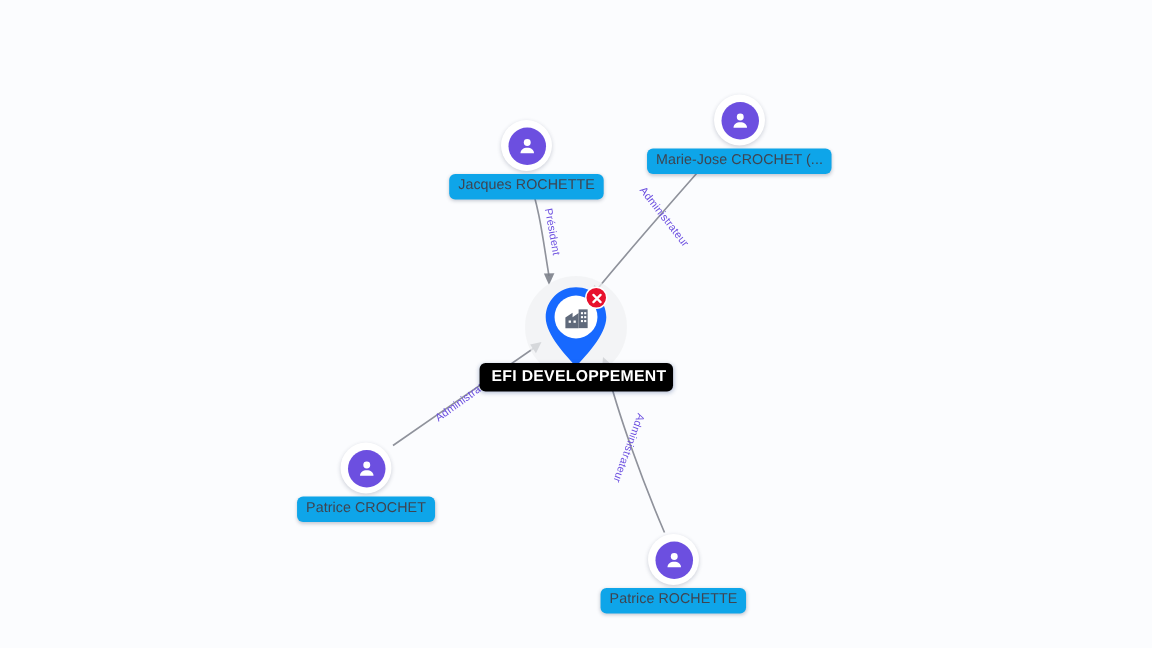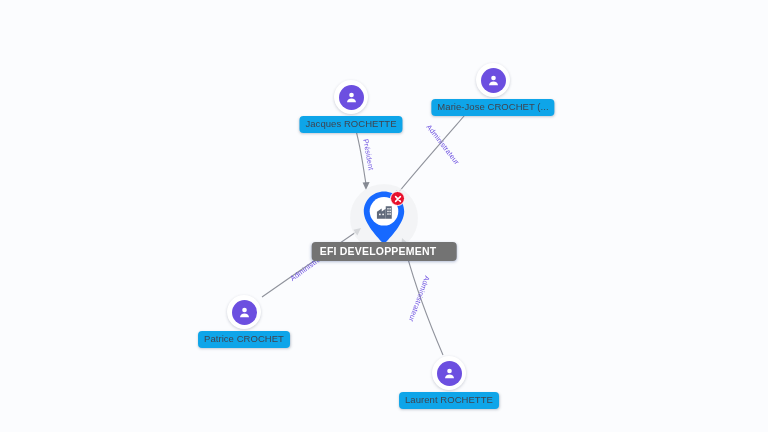--- a/index.html
+++ b/index.html
@@ -133,26 +133,26 @@
     box-sizing: border-box;
     display: flex;
     align-items: center;
     justify-content: center;
   }
   .company-label {
     position: absolute;
     top: 26px;
     left: 50%;
     transform: translateX(-50%);
-    background: #737373;
+    background: #000000;
     color: #ffffff;
     font-weight: bold;
     font-size: 10.5px;
     border-radius: 4px;
-    padding: 3px 20px 4px 8px;
+    padding: 3px 4px 4px 8px;
     white-space: nowrap;
     letter-spacing: 0.2px;
     box-shadow: 0 1px 3px rgba(20,50,120,0.3);
     line-height: 12px;
   }
 </style>
 </head>
 <body>
 
 <div id="graph-canvas">
@@ -222,21 +222,21 @@
 
   <div class="person-node" style="left:449px; top:373px;">
     <div class="avatar-wrap">
       <div class="avatar-circle">
         <svg width="15" height="15" viewBox="0 0 24 24" aria-hidden="true">
           <circle cx="12" cy="8" r="3.7" fill="#ffffff"></circle>
           <path d="M4.8 19.5c0-3.9 3.2-6 7.2-6s7.2 2.1 7.2 6z" fill="#ffffff"></path>
         </svg>
       </div>
     </div>
-    <div class="person-label">Laurent ROCHETTE</div>
+    <div class="person-label">Patrice ROCHETTE</div>
   </div>
 
   <div id="company-node" style="left:384px; top:216px;">
 
     <div class="company-halo"></div>
 
     <svg class="pin-shape" viewBox="0 0 44 56">
       <path d="M22 1.5 C 10.8 1.5 1.8 10.4 1.8 21.5 C 1.8 33.5 16 47.5 22 54.5 C 28 47.5 42.2 33.5 42.2 21.5 C 42.2 10.4 33.2 1.5 22 1.5 Z" fill="#1769ff"></path>
       <circle cx="22" cy="21.3" r="14.3" fill="#ffffff"></circle>
     </svg>

